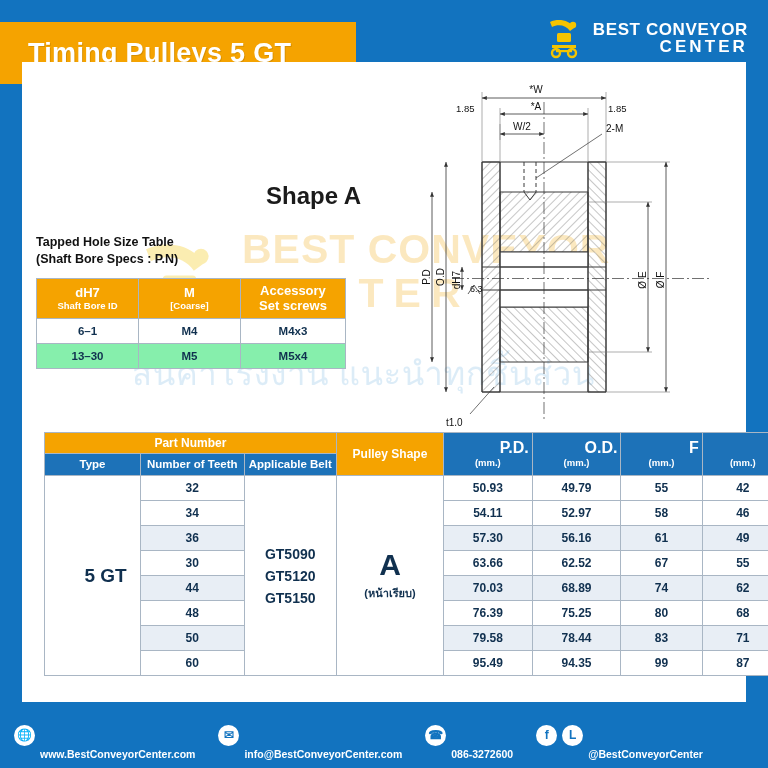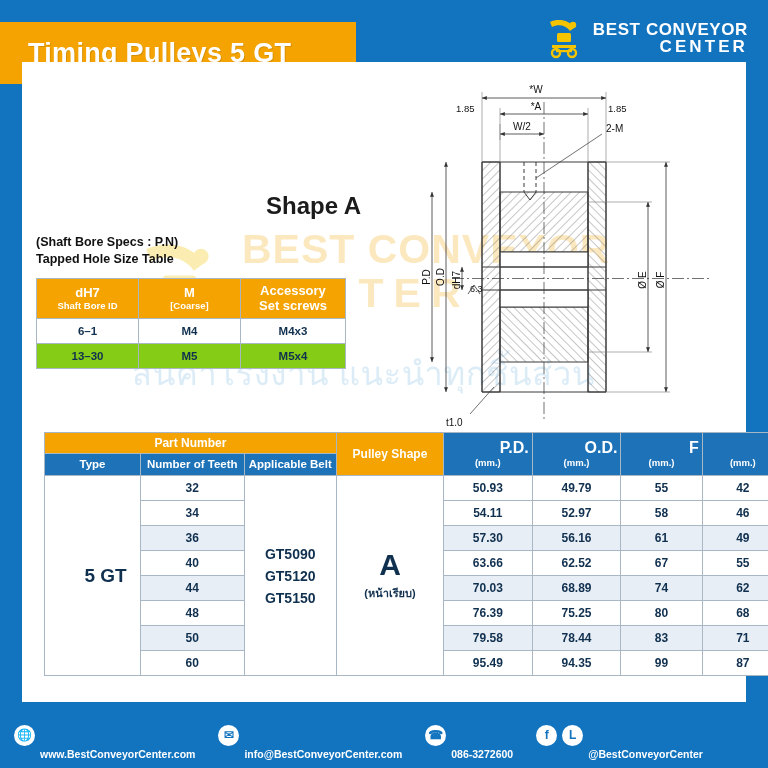--- a/index.html
+++ b/index.html
@@ -55,21 +55,21 @@
     line-height: 1.08;
   }
   .wm-thai {
     position: absolute; left: 10px; top: 130px;
     font-size: 33px; color: #8fc3e8; letter-spacing: 0.5px;
   }
   .wm-mark { position: absolute; left: 5px; top: 18px; width: 105px; height: 105px; }
 
   
   .shape-title {
-    position: absolute; left: 244px; top: 130px;
+    position: absolute; left: 244px; top: 120px;
     font-size: 24px; font-weight: bold; color: #1b1b1b;
   }
   
   .tapped-caption {
     position: absolute; left: 14px; top: 172px;
     font-size: 12.5px; font-weight: bold; color: #111; line-height: 1.35;
   }
   table.tapped {
     position: absolute; left: 14px; top: 216px;
     width: 310px; border-collapse: collapse;
@@ -77,21 +77,21 @@
   }
   table.tapped th, table.tapped td {
     border: 1px solid #a9b6c4; text-align: center; color: #10304f;
   }
   table.tapped th {
     background: #f5a300; color: #ffffff; padding: 4px 2px; line-height: 1.18;
   }
   table.tapped th .big { font-size: 13px; font-weight: bold; display: block; }
   table.tapped th .sm { font-size: 9.5px; font-weight: bold; display: block; }
   table.tapped td { padding: 6px 2px; font-size: 11.5px; font-weight: bold; background: #ffffff; }
-  table.tapped tr.alt td { background: #84cc16; }
+  table.tapped tr.alt td { background: #86efac; }
 
   
   .drawing { position: absolute; left: 390px; top: 0px; width: 334px; height: 400px; }
 
   
   .main-table {
     position: absolute; left: 14px; top: 370px; width: 740px;
     border-collapse: collapse; font-size: 12px; margin-left: 8px;
   }
   .main-table th, .main-table td {
@@ -172,22 +172,22 @@
     <div class="wm-words">
       <div>BEST CONVEYOR</div>
       <div style="letter-spacing:10px;">CENTER</div>
     </div>
     <div class="wm-thai">สินค้าโรงงาน แนะนำทุกชิ้นส่วน</div>
   </div>
 
   <div class="shape-title">Shape A</div>
 
   <div class="tapped-caption">
+    <div>Tapped Hole Size Table</div>
     <div>(Shaft Bore Specs : P.N)</div>
-    <div>Tapped Hole Size Table</div>
   </div>
 
   <table class="tapped">
     <thead>
       <tr>
         <th style="width:33%">
           <span class="big">dH7</span>
           <span class="sm">Shaft Bore ID</span>
         </th>
         <th style="width:33%">
@@ -368,21 +368,21 @@
         <td>46</td>
       </tr>
       <tr class="alt">
         <td>36</td>
         <td>57.30</td>
         <td>56.16</td>
         <td>61</td>
         <td>49</td>
       </tr>
       <tr>
-        <td>40</td>
+        <td>30</td>
         <td>63.66</td>
         <td>62.52</td>
         <td>67</td>
         <td>55</td>
       </tr>
       <tr class="alt">
         <td>44</td>
         <td>70.03</td>
         <td>68.89</td>
         <td>74</td>

